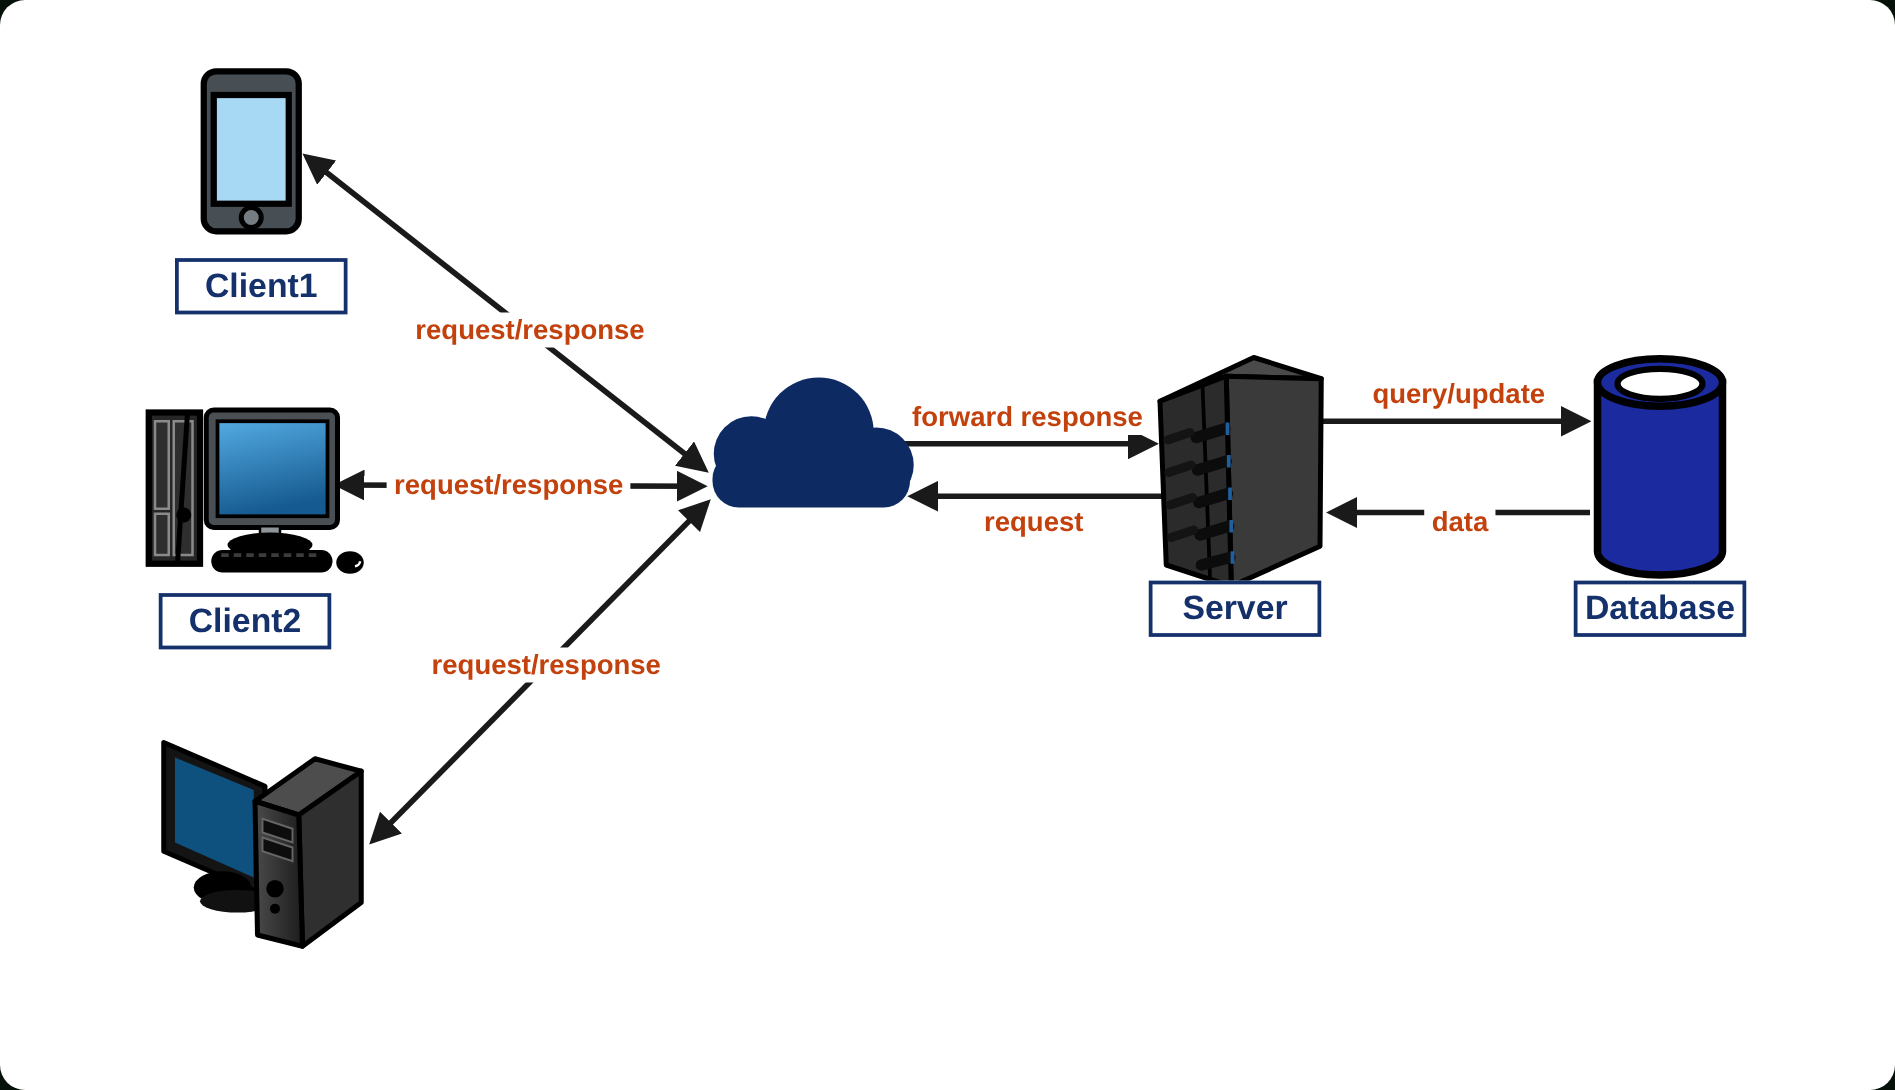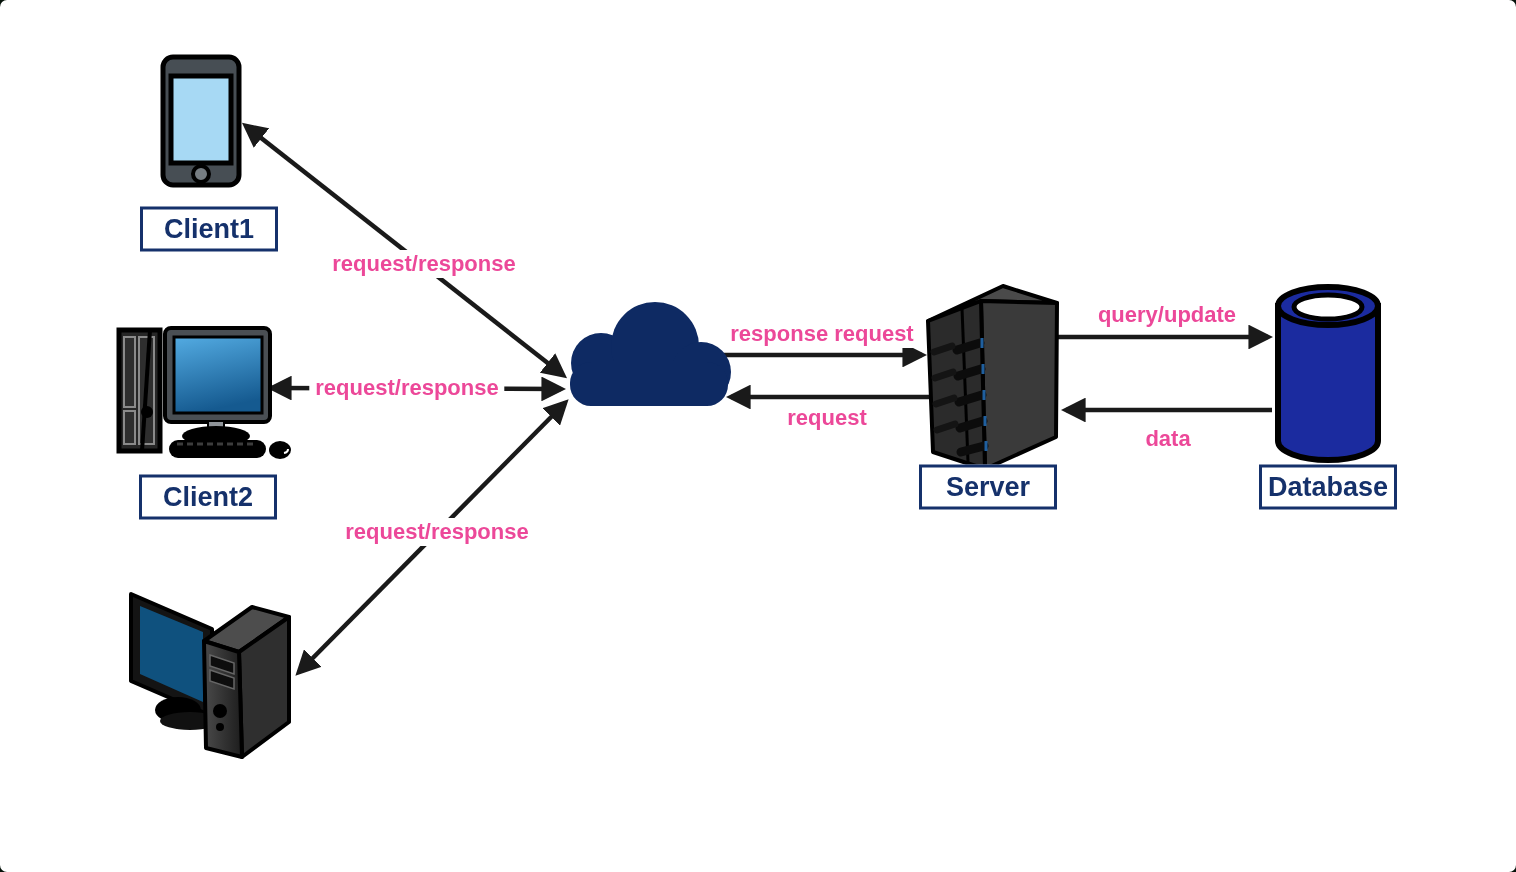--- a/index.html
+++ b/index.html
@@ -6,41 +6,41 @@
   body{
     width:1516px;height:872px;
     background:#051109;
     font-family:"Liberation Sans",sans-serif;
     overflow:hidden;
   }
   .frame{
     position:absolute;left:0;top:0;
     width:1516px;height:872px;
     background:#ffffff;
-    border-radius:7px;
+    border-radius:20px;
     overflow:hidden;
   }
   .layer{position:absolute;left:0;top:0;}
   .node-label{
     position:absolute;
     transform:translate(-50%,-50%);
     width:132px;height:39px;
     border:3px solid #15316b;
     background:#ffffff;
     color:#15316b;
     font-weight:bold;
     font-size:27px;
     display:flex;align-items:center;justify-content:center;
     letter-spacing:0px;
   }
   .edge-label{
     position:absolute;
     transform:translate(-50%,-50%);
     background:#ffffff;
-    color:#ec4899;
+    color:#c2410c;
     font-weight:bold;
     font-size:22px;
     padding:1px 6px;
     white-space:nowrap;
   }
 </style>
 </head>
 <body>
 
 <div class="frame">
@@ -142,25 +142,25 @@
     </g>
 
     <g>
       <path d="M 1278 306 L 1278 441 A 50 19 0 0 0 1378 441 L 1378 306 Z" fill="#1b2b9f" stroke="#000" stroke-width="6"></path>
       <ellipse cx="1328" cy="306" rx="50" ry="19" fill="#1b2b9f" stroke="#000" stroke-width="6"></ellipse>
       <ellipse cx="1328" cy="307" rx="34" ry="12" fill="#ffffff" stroke="#000" stroke-width="5"></ellipse>
     </g>
   </svg>
 
   <div class="node-label" style="left:209px;top:229px">Client1</div>
-  <div class="node-label" style="left:208px;top:497px">Client2</div>
+  <div class="node-label" style="left:196px;top:497px">Client2</div>
   <div class="node-label" style="left:1328px;top:487px">Database</div>
   <div class="node-label" style="left:988px;top:487px">Server</div>
 
   <div class="edge-label" style="left:424px;top:264px">request/response</div>
   <div class="edge-label" style="left:407px;top:388px">request/response</div>
   <div class="edge-label" style="left:437px;top:532px">request/response</div>
-  <div class="edge-label" style="left:822px;top:334px">response request</div>
+  <div class="edge-label" style="left:822px;top:334px">forward response</div>
   <div class="edge-label" style="left:827px;top:418px">request</div>
   <div class="edge-label" style="left:1167px;top:315px">query/update</div>
-  <div class="edge-label" style="left:1168px;top:439px">data</div>
+  <div class="edge-label" style="left:1168px;top:418px">data</div>
 
 </div>
 
 </body></html>

